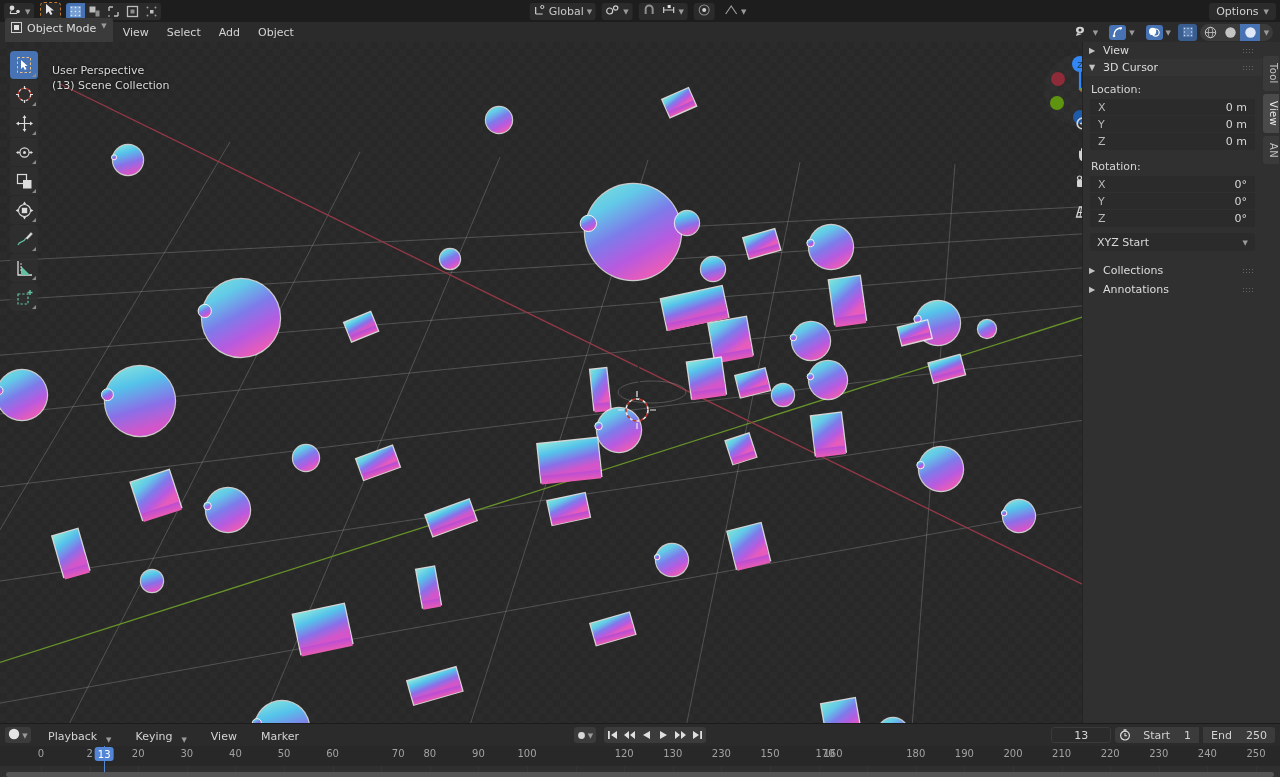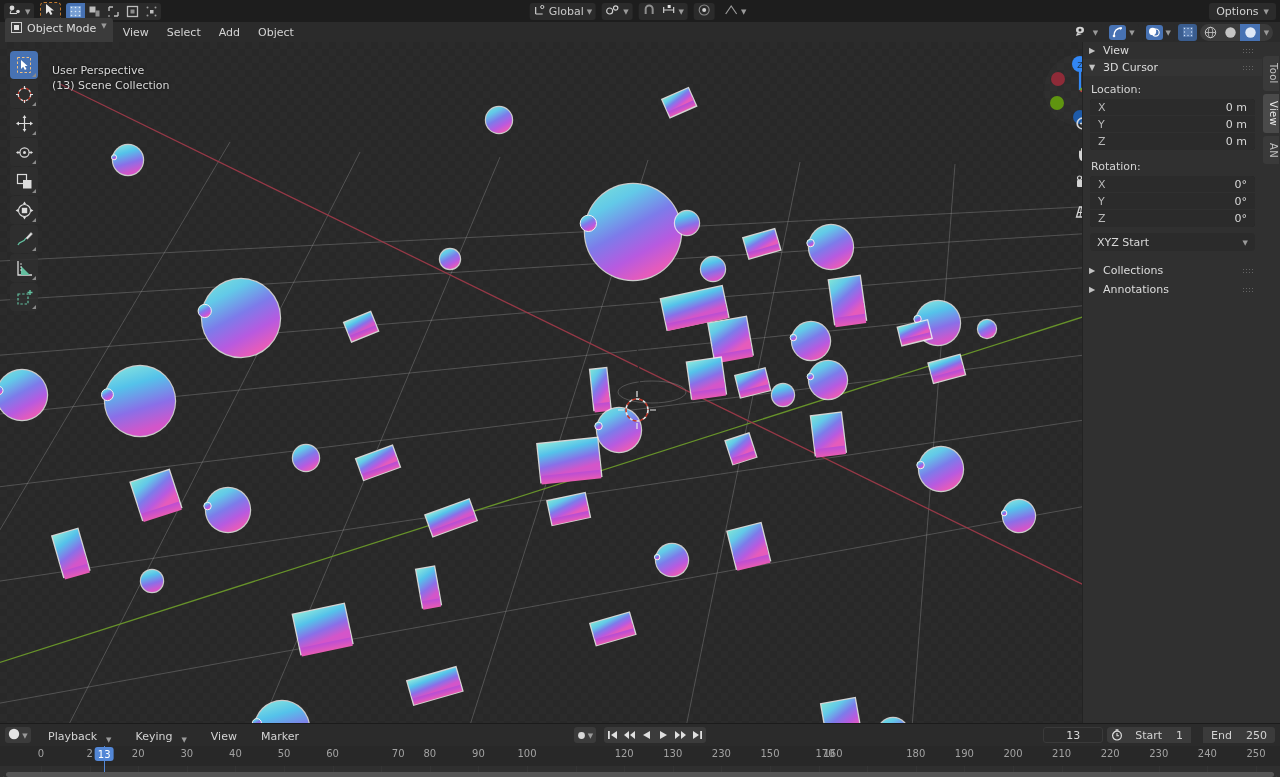--- a/index.html
+++ b/index.html
@@ -1027,21 +1027,21 @@
             <svg width="12" height="12" viewBox="0 0 12 12">
                 <circle cx="6" cy="6.6" r="4.4" fill="none" stroke="#ddd" stroke-width="1.2"></circle>
                 <path d="M6 4 v2.8 h2" stroke="#ddd" stroke-width="1.1" fill="none"></path>
                 <path d="M4.6 1 h2.8" stroke="#ddd" stroke-width="1.4"></path>
               </svg>
           </div>
           <div class="rb">
             <span>Start</span>
             <span>1</span>
           </div>
-          <div class="rb" style="margin-left:12px">
+          <div class="rb" style="margin-left:4px">
             <span>End</span>
             <span>250</span>
           </div>
         </div>
       </div>
     </div>
 
     <div class="tl-ruler">
       <div id="ticks">
           <div class="tick" style="left: 41px;">0</div>

